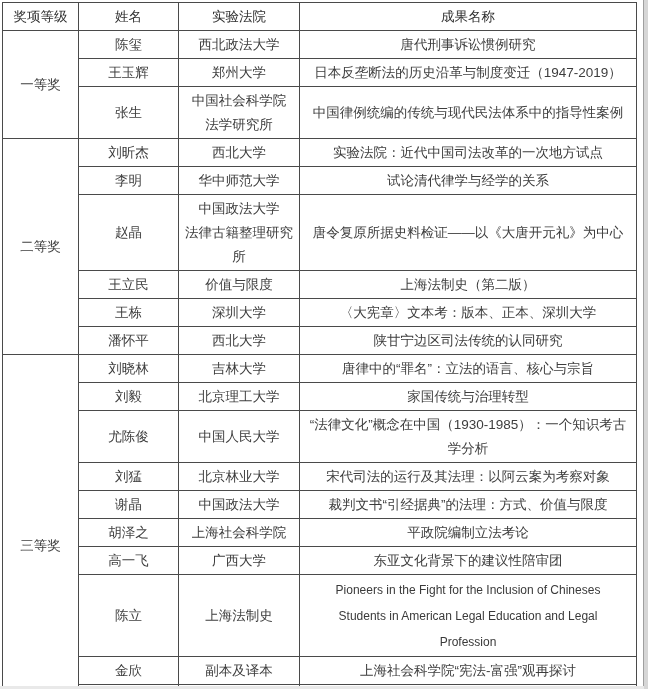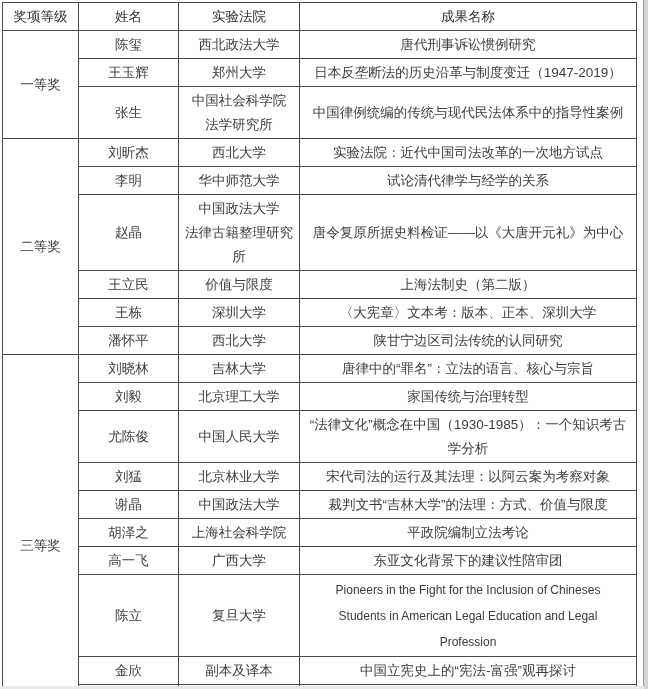--- a/index.html
+++ b/index.html
@@ -144,43 +144,43 @@
           <td class="title-cell">“法律文化”概念在中国（1930-1985）：一个知识考古学分析</td>
         </tr>
         <tr>
           <td class="name-cell">刘猛</td>
           <td class="unit-cell">北京林业大学</td>
           <td class="title-cell">宋代司法的运行及其法理：以阿云案为考察对象</td>
         </tr>
         <tr>
           <td class="name-cell">谢晶</td>
           <td class="unit-cell">中国政法大学</td>
-          <td class="title-cell">裁判文书“吉林大学”的法理：方式、价值与限度</td>
+          <td class="title-cell">裁判文书“引经据典”的法理：方式、价值与限度</td>
         </tr>
         <tr>
           <td class="name-cell">胡泽之</td>
           <td class="unit-cell">上海社会科学院</td>
           <td class="title-cell">平政院编制立法考论</td>
         </tr>
         <tr>
           <td class="name-cell">高一飞</td>
           <td class="unit-cell">广西大学</td>
           <td class="title-cell">东亚文化背景下的建议性陪审团</td>
         </tr>
         <tr>
           <td class="name-cell">陈立</td>
-          <td class="unit-cell">复旦大学</td>
+          <td class="unit-cell">上海法制史</td>
           <td class="title-cell en">Pioneers in the Fight for the Inclusion of Chineses
 Students in American Legal Education and Legal
 Profession</td>
         </tr>
         <tr>
           <td class="name-cell">金欣</td>
           <td class="unit-cell">副本及译本</td>
-          <td class="title-cell">中国立宪史上的“宪法-富强”观再探讨</td>
+          <td class="title-cell">上海社会科学院“宪法-富强”观再探讨</td>
         </tr>
         <tr>
           <td class="name-cell">周睿志</td>
           <td class="unit-cell">北方工业大学</td>
           <td class="title-cell">民情与现代政制——“临时约法”场域中的孙中山与宋教仁</td>
         </tr>
       </tbody>
   </table>
   <div class="edge-right"></div>
   <div class="edge-bottom"></div>

